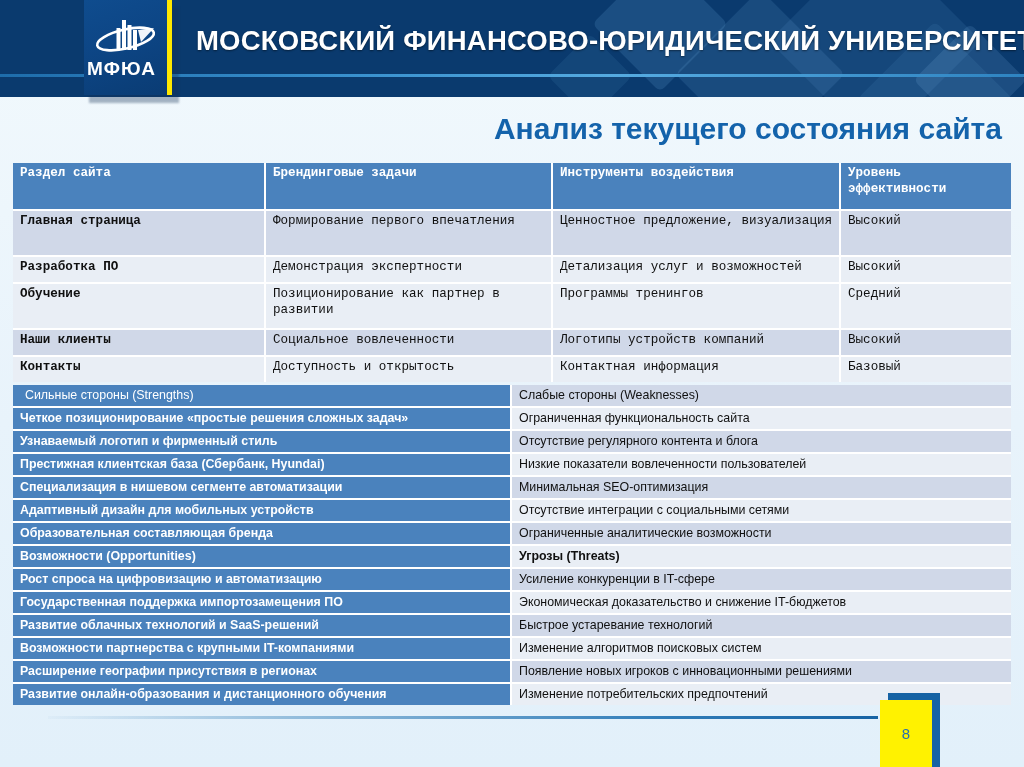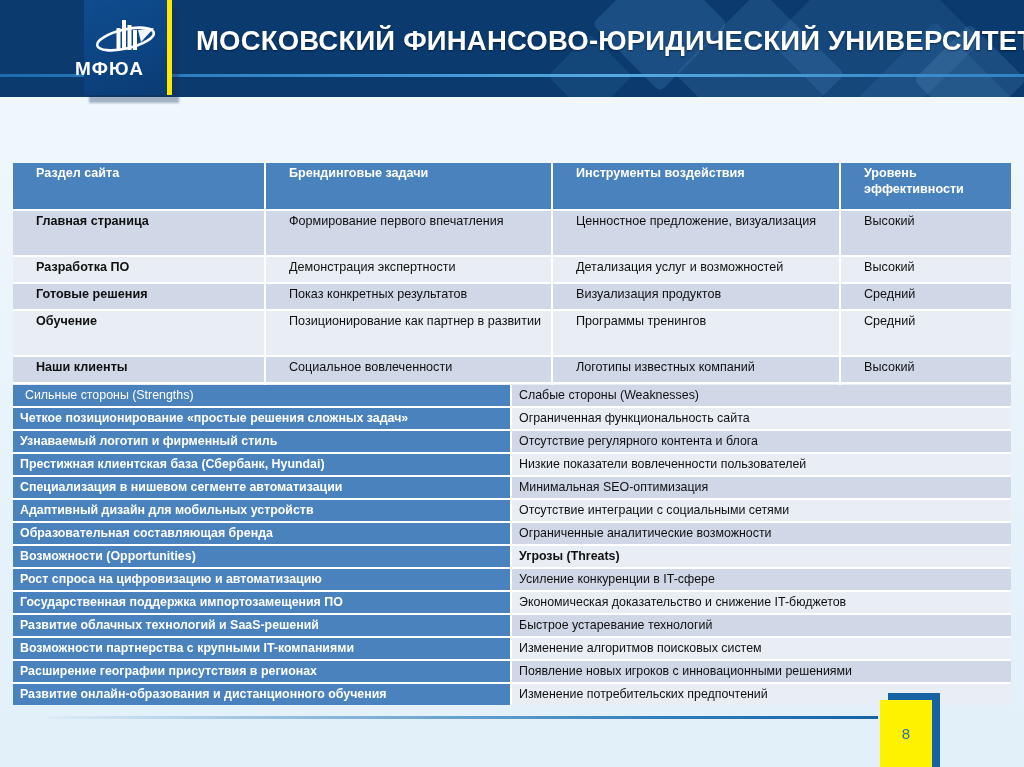--- a/index.html
+++ b/index.html
@@ -95,21 +95,21 @@
   }
   .logo-mark {
     position: absolute;
     left: 84px;
     top: 14px;
     width: 83px;
     height: 46px;
   }
   .logo-text {
     position: absolute;
-    left: 68px;
+    left: 80px;
     top: 58px;
     width: 83px;
     text-align: center;
     color: #ffffff;
     font-weight: bold;
     font-size: 19px;
     letter-spacing: 1px;
     font-family: "Liberation Sans", "DejaVu Sans", sans-serif;
   }
 
@@ -135,24 +135,25 @@
     border-collapse: collapse;
     table-layout: fixed;
     font-size: 12.6px;
   }
   .tbl1 col.c1 { width: 252px; }
   .tbl1 col.c2 { width: 287px; }
   .tbl1 col.c3 { width: 288px; }
   .tbl1 col.c4 { width: 171px; }
 
   .tbl1 th, .tbl1 td {
-    padding: 3px 6px 3px 23px;
+    padding: 3px 6px 3px 7px;
     vertical-align: top;
     border-right: 2px solid #ffffff;
     line-height: 1.25;
+    font-family: Liberation Mono, monospace;
   }
   .tbl1 th:last-child, .tbl1 td:last-child { border-right: none; }
 
   .tbl1 thead th {
     background: #4a82bd;
     color: #ffffff;
     font-weight: bold;
     text-align: left;
     height: 40px;
     border-bottom: 2px solid #ffffff;
@@ -268,20 +269,21 @@
         <rect x="43.5" y="11" width="4" height="25"></rect>
         <rect x="49" y="16" width="4" height="20"></rect>
         <rect x="32.5" y="14" width="4" height="22"></rect>
       </g>
       <ellipse cx="41.5" cy="25" rx="29" ry="9.5" fill="none" stroke="#ffffff" stroke-width="2.6" transform="rotate(-13 41.5 25)"></ellipse>
       <path d="M54 16 L70 14 L57 28 Z" fill="#ffffff" opacity="0.95"></path>
     </svg>
   </div>
   <div class="logo-text">МФЮА</div>
 
+  <div class="slide-title">Анализ текущего состояния сайта</div>
 
   <table class="tbl1">
     <colgroup>
       <col class="c1">
         <col class="c2">
         <col class="c3">
         <col class="c4">
     </colgroup>
     <thead>
       <tr>
@@ -297,36 +299,30 @@
           <td>Формирование первого впечатления</td>
           <td>Ценностное предложение, визуализация</td>
           <td>Высокий</td>
         </tr>
         <tr class="even short">
           <td class="hdcol">Разработка ПО</td>
           <td>Демонстрация экспертности</td>
           <td>Детализация услуг и возможностей</td>
           <td>Высокий</td>
         </tr>
-        <tr class="odd short">
-          <td class="hdcol">Готовые решения</td>
-          <td>Показ конкретных результатов</td>
-          <td>Визуализация продуктов</td>
-          <td>Средний</td>
-        </tr>
         <tr class="even tall">
           <td class="hdcol">Обучение</td>
           <td>Позиционирование как партнер в развитии</td>
           <td>Программы тренингов</td>
           <td>Средний</td>
         </tr>
         <tr class="odd short">
           <td class="hdcol">Наши клиенты</td>
           <td>Социальное вовлеченности</td>
-          <td>Логотипы известных компаний</td>
+          <td>Логотипы устройств компаний</td>
           <td>Высокий</td>
         </tr>
         <tr class="even short">
           <td class="hdcol">Контакты</td>
           <td>Доступность и открытость</td>
           <td>Контактная информация</td>
           <td>Базовый</td>
         </tr>
       </tbody>
   </table>

